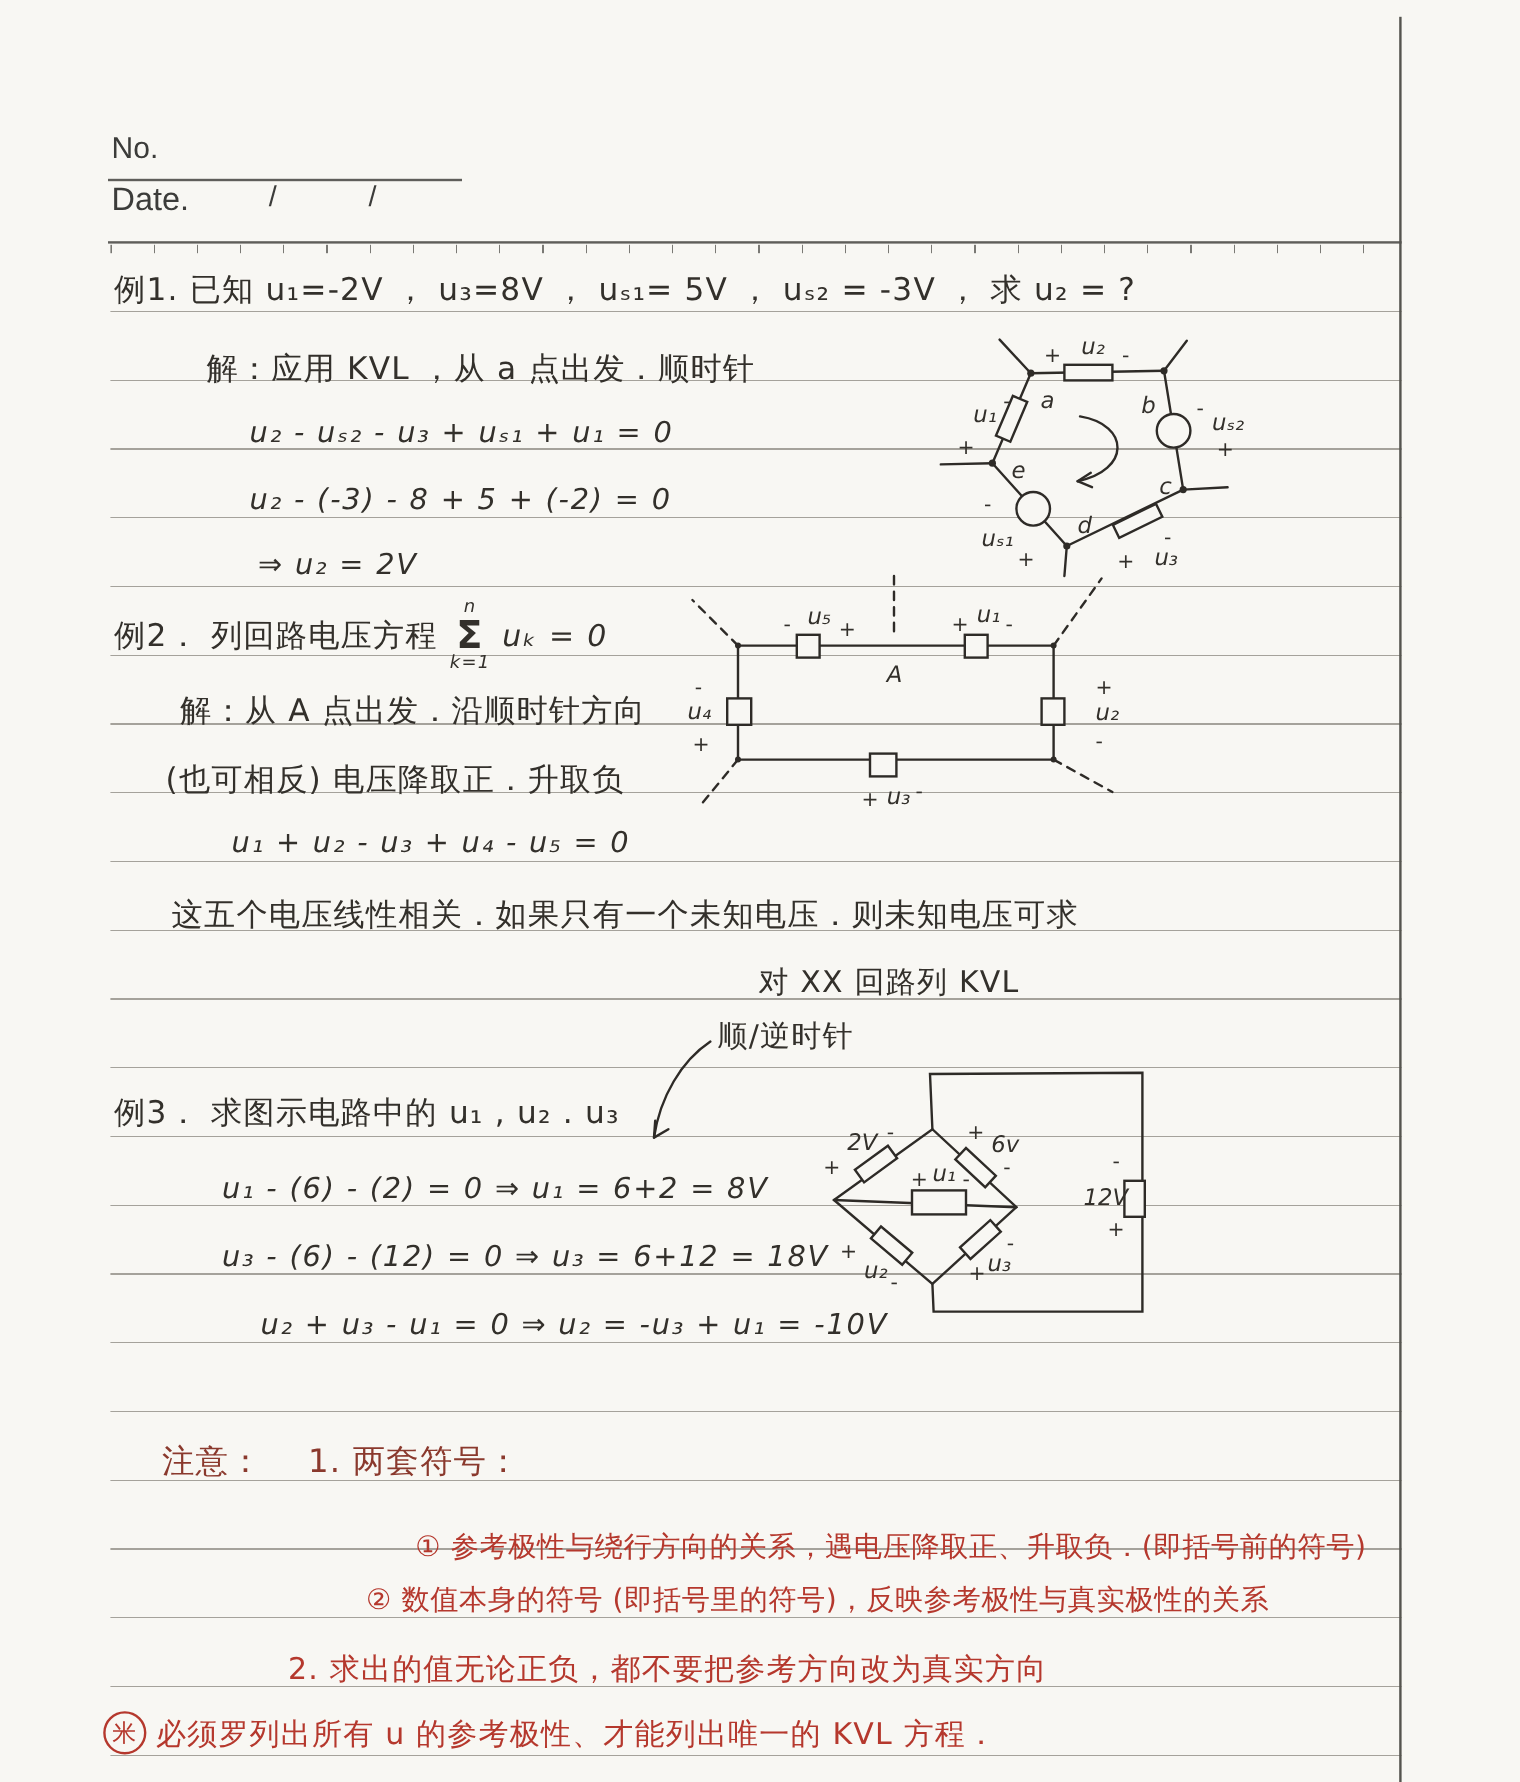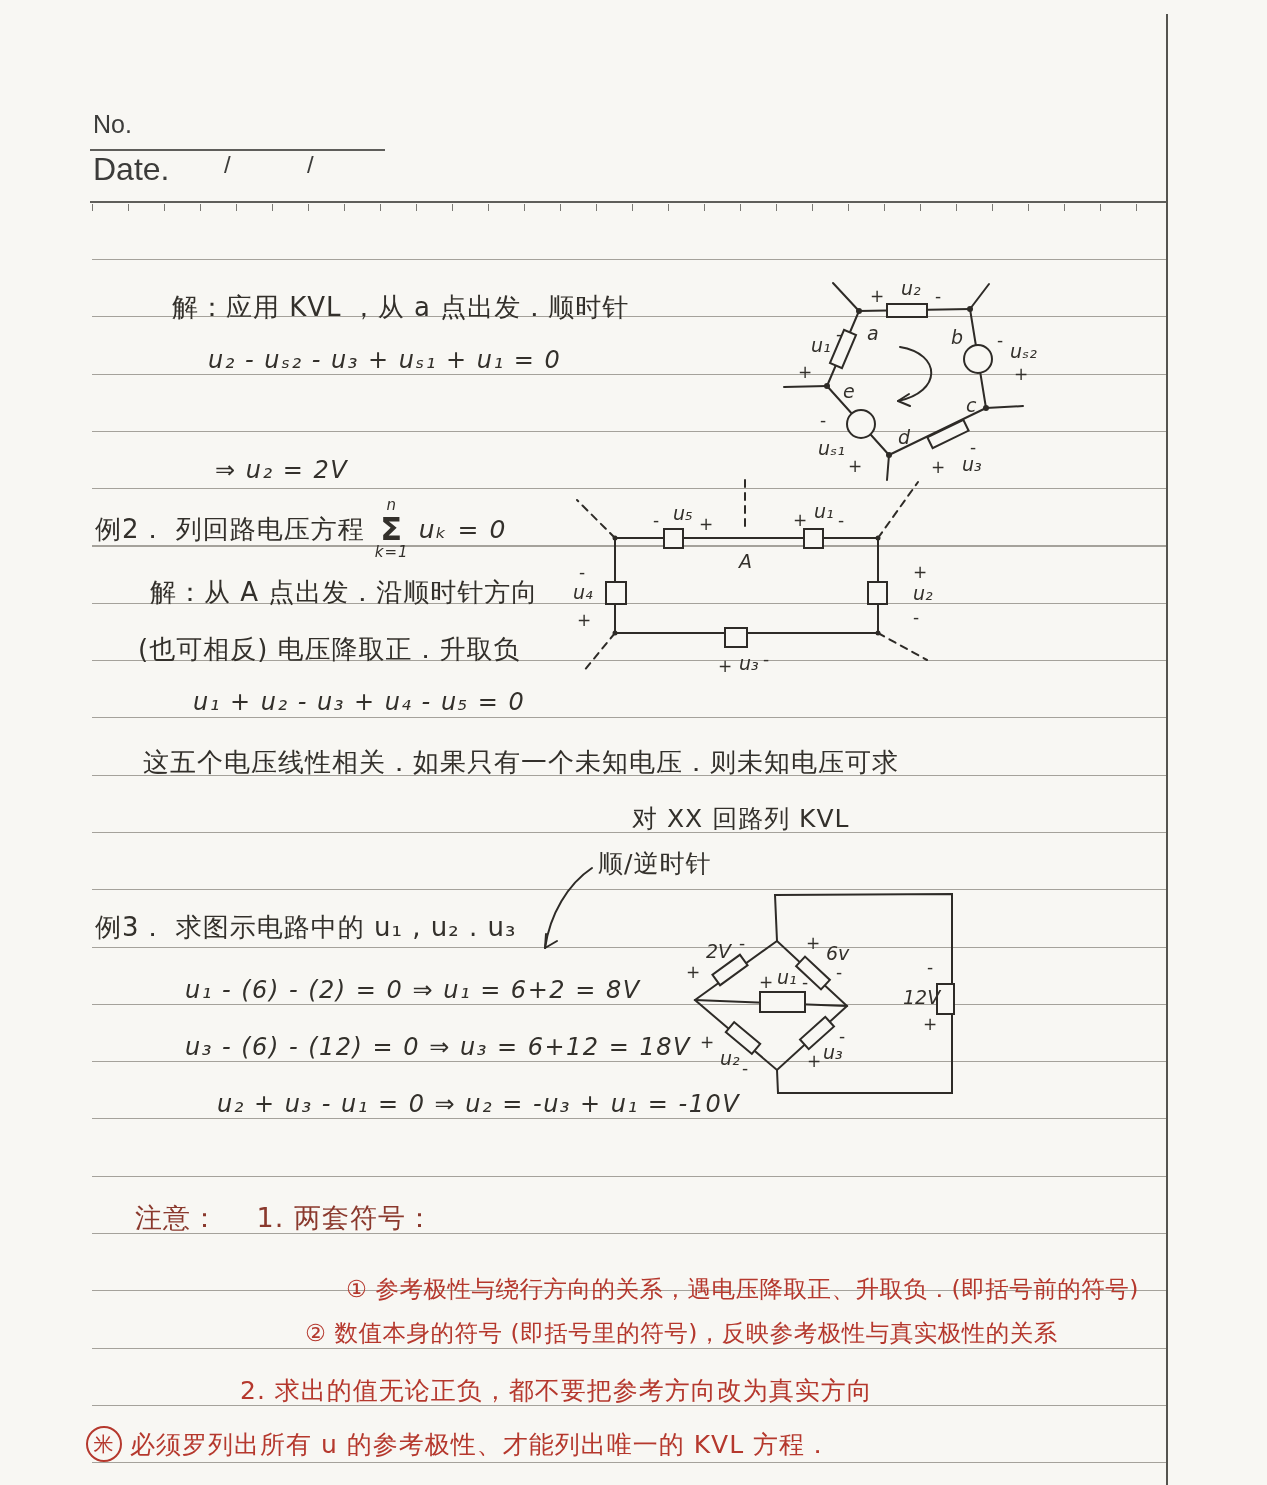--- a/index.html
+++ b/index.html
@@ -40,30 +40,32 @@
   svg .cs { font-size:17px; }
   svg .cn { font-size:19px; font-style:italic; }
 </style>
 </head>
 <body>
 
 <div class="page">
 
   <div class="abs printed" style="left:93px; top:110px; font-size:25px;">No.</div>
   <div class="no-underline" style="left:90px; top:149px; width:295px; height:2px;"></div>
-  <div class="abs printed" style="left:93px; top:151px; font-size:32px;">Date.</div>
+  <div class="abs printed" style="left:93px; top:151px; font-size:27px;">Date.</div>
   <div class="abs printed" style="left:224px; top:151px; font-size:24px;">/</div>
   <div class="abs printed" style="left:307px; top:151px; font-size:24px;">/</div>
   <div class="rule-top"></div>
   <div class="ticks"></div>
   <div class="rules"></div>
   <div class="margin-line"></div>
 
+  <div class="abs hw" style="left:95px; top:224px;">例1. 已知  u₁=-2V ， u₃=8V ， uₛ₁= 5V  ， uₛ₂ = -3V ， 求 u₂ = ?</div>
   <div class="abs hw" style="left:172px; top:290px;text-align:right;">解：应用 KVL ，从 a 点出发．顺时针</div>
   <div class="abs eq" style="left:208px; top:346px;">u₂ - uₛ₂ - u₃ + uₛ₁ + u₁ = 0</div>
+  <div class="abs eq" style="left:208px; top:402px;">u₂ - (-3) - 8 + 5 + (-2) = 0</div>
   <div class="abs eq" style="left:215px; top:456px;">⇒  u₂ = 2V</div>
 
   <svg style="left:770px; top:262px;" width="290" height="230" viewBox="0 0 290 230">
     <path class="wire" d="M89 49 L200 47"></path>
     <path class="wire" d="M200 47 L216 146"></path>
     <path class="wire" d="M216 146 L119 193"></path>
     <path class="wire" d="M119 193 L57 124"></path>
     <path class="wire" d="M57 124 L89 49"></path>
     <path class="wire" d="M89 49 L63 21"></path>
     <path class="wire" d="M200 47 L219 22"></path>

